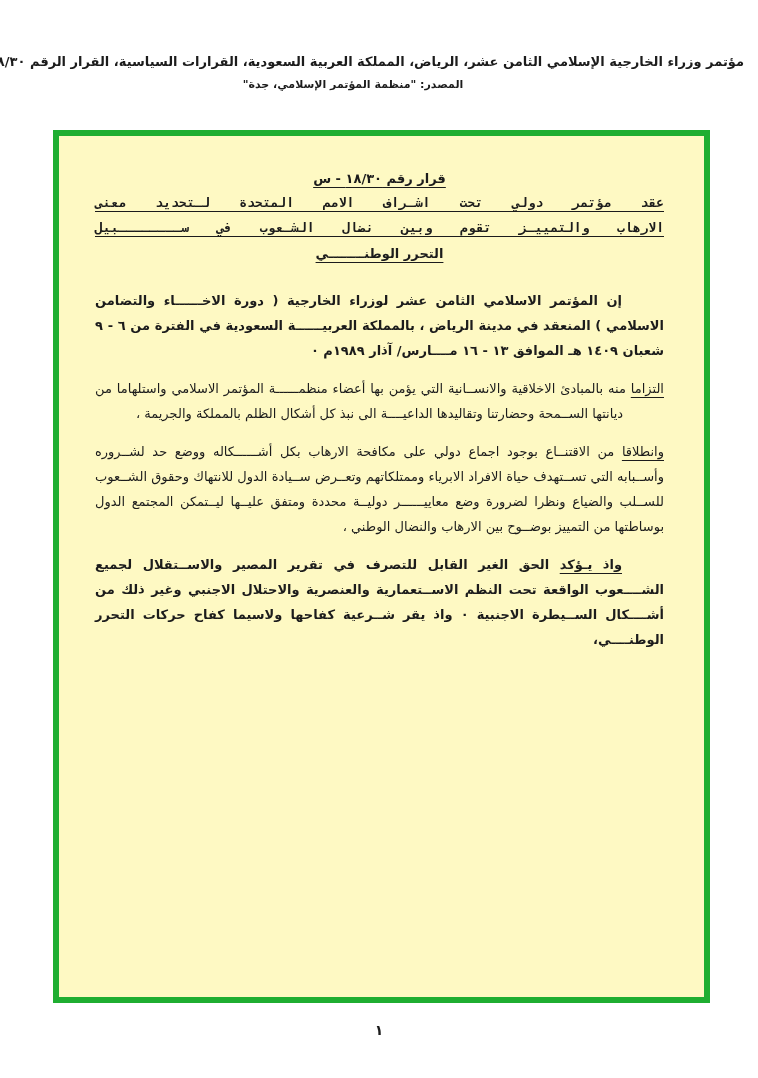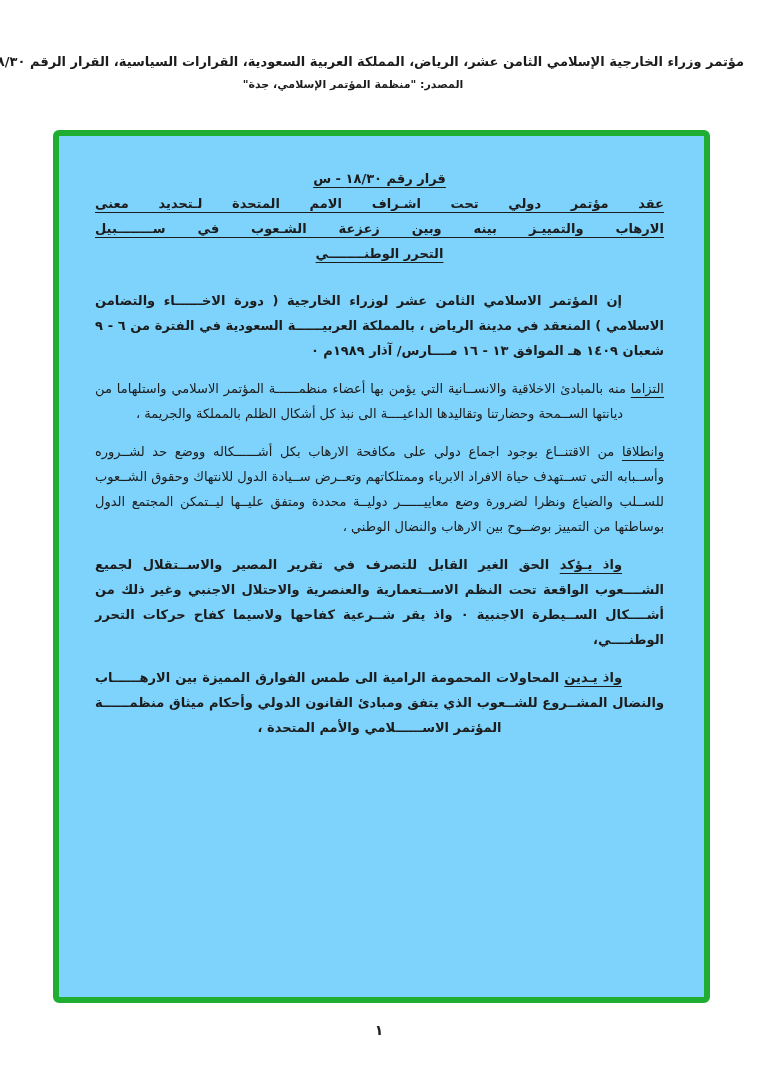--- a/index.html
+++ b/index.html
@@ -22,39 +22,39 @@
   }
   .hdr-line2{
     font-size:11px;font-weight:bold;margin-top:6px;
     transform:translateX(-26px);
   }
   
   .frame{
     position:absolute;left:53px;top:130px;
     width:645px;height:861px;
     border:6px solid #1fae31;
-    border-radius:6px;
-    background:#7dd3fc;
+    border-radius:0;
+    background:#fef9c3;
   }
   
   .doc{
     direction:rtl;
     padding:30px 40px 0 36px;
     font-size:13px;line-height:25px;
     text-align:justify;
   }
   .title-block{margin-bottom:22px;}
   .t-line{
     font-weight:bold;
     text-decoration:underline;
     text-underline-offset:4px;
     text-decoration-thickness:1px;
   }
   .t-center{text-align:center;}
-  .t-justify{text-align:justify;text-align-last:justify;}
+  .t-justify{text-align:justify;text-align-last:justify;font-family:Liberation Mono, monospace;}
   .para{margin:0 0 13px 0;}
   .p-indent{text-indent:42px;font-weight:bold;}
   .center-last{text-align-last:center;}
   .lead{
     text-decoration:underline;
     text-underline-offset:4px;
     text-decoration-thickness:1px;
   }
   
   .pagenum{
@@ -71,34 +71,33 @@
     <div class="hdr-line1">مؤتمر وزراء الخارجية الإسلامي الثامن عشر، الرياض، المملكة العربية السعودية، القرارات السياسية، القرار الرقم ١٨/٣٠-س</div>
     <div class="hdr-line2">المصدر:  "منظمة المؤتمر الإسلامي، جدة"</div>
   </div>
 
   <div class="frame">
     <div class="doc">
 
       <div class="title-block">
         <div class="t-line t-center">قرار رقم ١٨/٣٠ - س</div>
         <div class="t-line t-justify">عقد مؤتمر دولي تحت اشـراف الامم المتحدة لـتحديد معنى</div>
-        <div class="t-line t-justify">الارهاب والتمييـز بينه وبين زعزعة الشـعوب في ســــــــبيل</div>
+        <div class="t-line t-justify">الارهاب والتمييـز تقوم وبين نضال الشـعوب في ســــــــبيل</div>
         <div class="t-line t-center">التحرر الوطنــــــــي</div>
       </div>
 
       <p class="para p-indent"><span class="lead"></span><span>إن المؤتمر الاسلامي الثامن عشر لوزراء الخارجية ( دورة الاخــــــاء والتضامن الاسلامي ) المنعقد في مدينة الرياض ، بالمملكة العربيــــــة السعودية في الفترة من ٦ - ٩ شعبان ١٤٠٩ هـ الموافق ١٣ - ١٦ مــــارس/ آذار ١٩٨٩م ٠</span></p>
 
       <p class="para center-last"><span class="lead">التزاما</span><span> منه بالمبادئ الاخلاقية والانســانية التي يؤمن بها أعضاء منظمــــــة المؤتمر الاسلامي واستلهاما من ديانتها الســمحة وحضارتنا وتقاليدها الداعيــــة الى نبذ كل أشكال الظلم بالمملكة والجريمة ،</span></p>
 
       <p class="para"><span class="lead">وانطلاقا</span><span> من الاقتنــاع بوجود اجماع دولي على مكافحة الارهاب بكل أشــــــكاله ووضع حد لشــروره وأســبابه التي تســتهدف حياة الافراد الابرياء وممتلكاتهم وتعــرض ســيادة الدول للانتهاك وحقوق الشــعوب للســلب والضياع ونظرا لضرورة وضع معاييــــــر دوليــة محددة ومتفق عليــها ليــتمكن المجتمع الدول بوساطتها من التمييز بوضــوح بين الارهاب والنضال الوطني ،</span></p>
 
 
       <p class="para p-indent"><span class="lead">واذ يـؤكد</span><span> الحق الغير القابل للتصرف في تقرير المصير والاســتقلال لجميع الشــــعوب الواقعة تحت النظم الاســتعمارية والعنصرية والاحتلال الاجنبي وغير ذلك من أشــــكال الســيطرة الاجنبية ٠ واذ يقر شــرعية كفاحها ولاسيما كفاح حركات التحرر الوطنــــي،</span></p>
 
 
-      <p class="para p-indent center-last"><span class="lead">واذ يـدين</span><span> المحاولات المحمومة الرامية الى طمس الفوارق المميزة بين الارهــــــاب والنضال المشــروع للشــعوب الذي يتفق ومبادئ القانون الدولي وأحكام ميثاق منظمــــــة المؤتمر الاســــــلامي والأمم المتحدة ،</span></p>
 
     </div>
   </div>
 
   <div class="pagenum">١</div>
 
 </div>
 
 </body></html>

